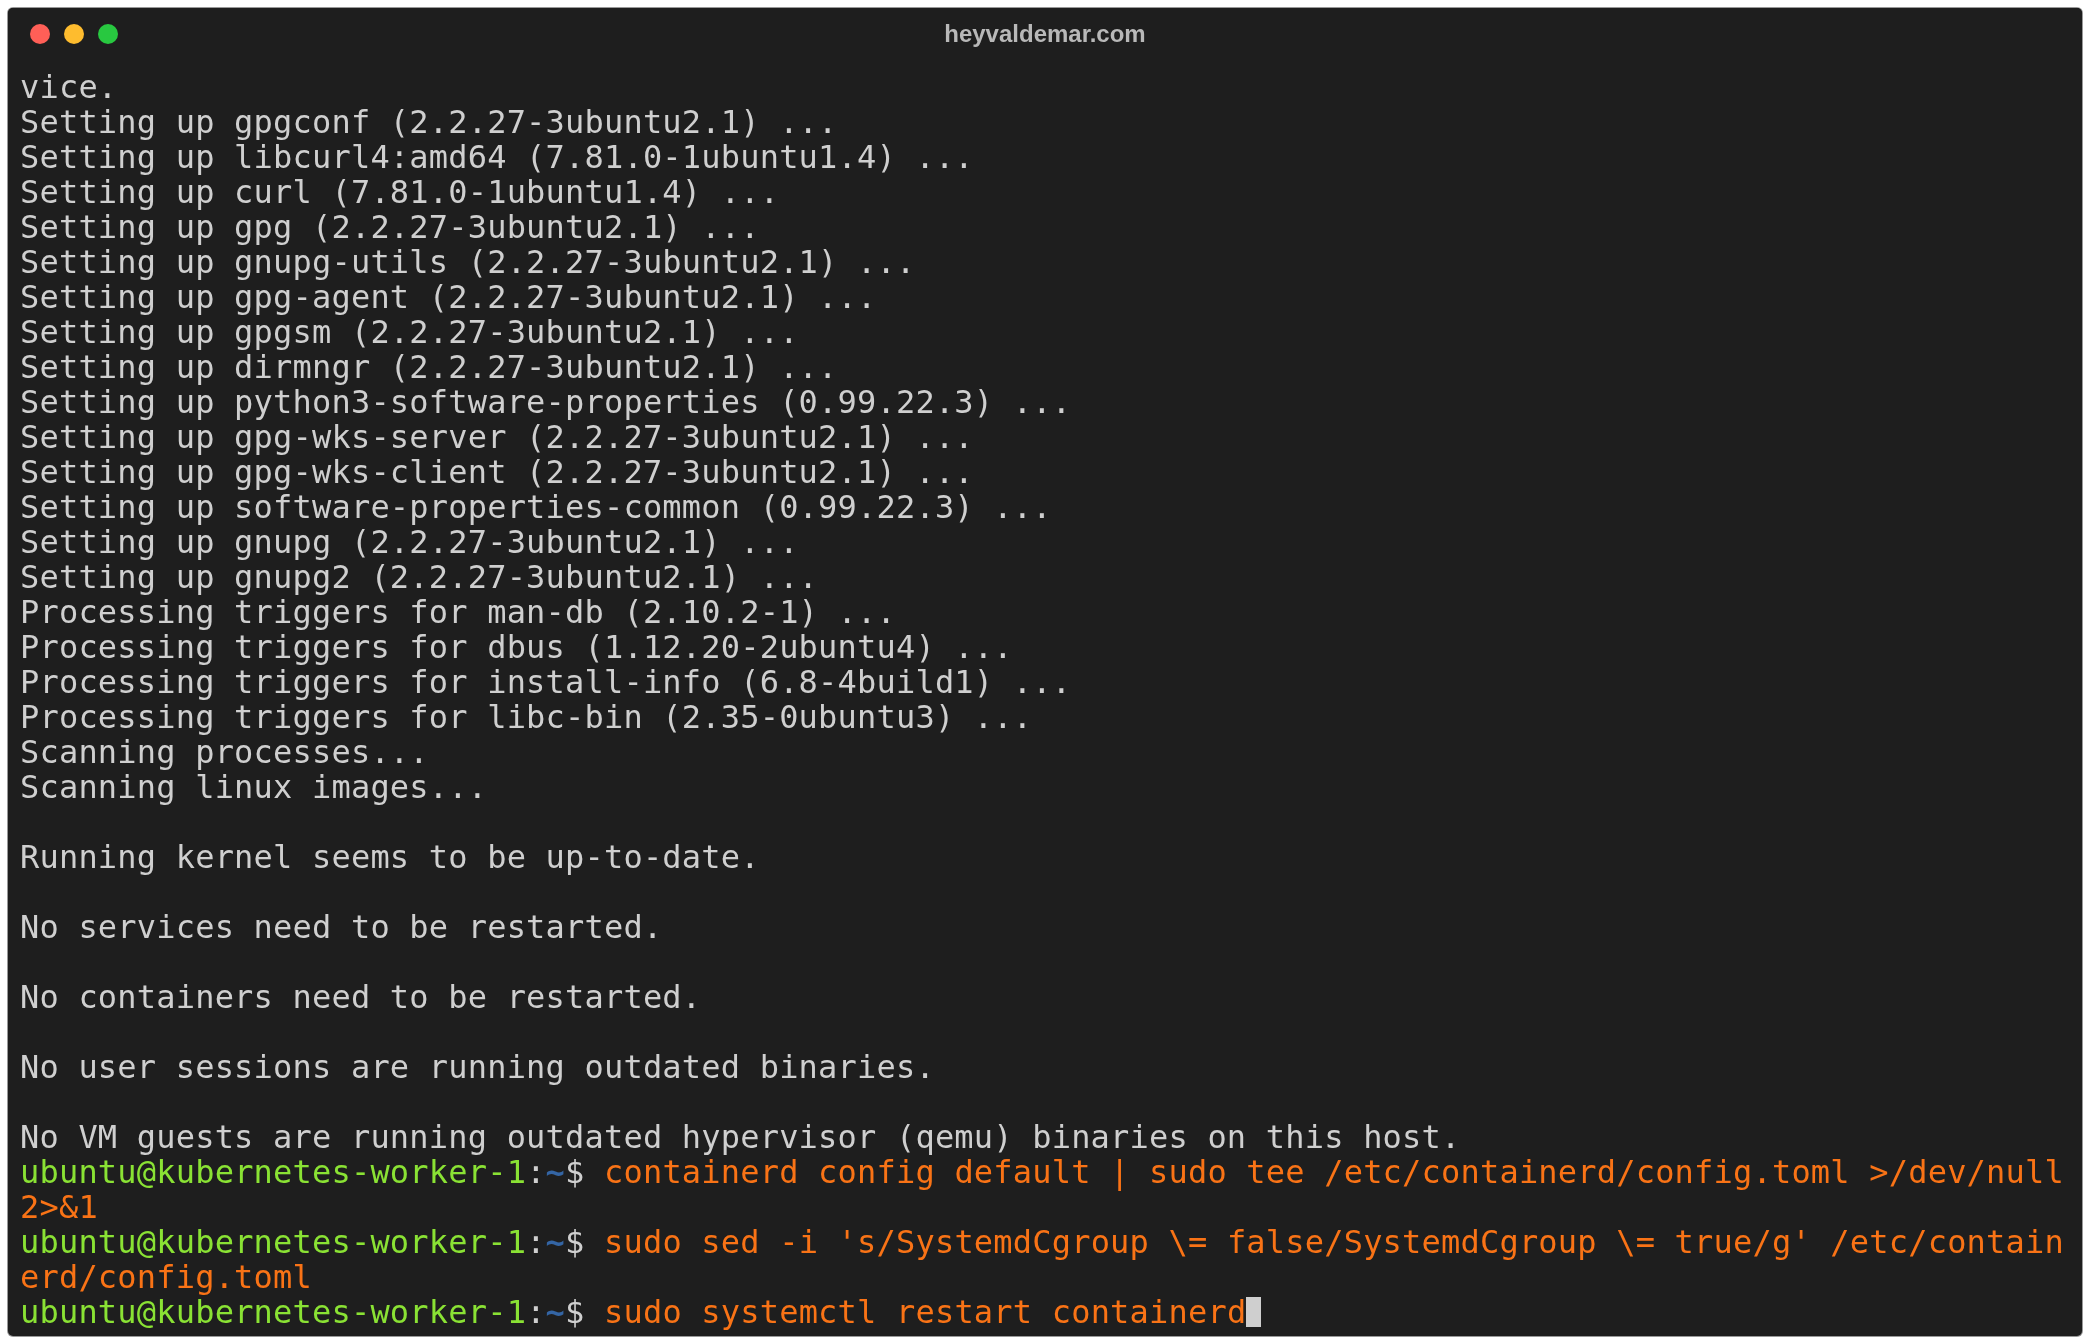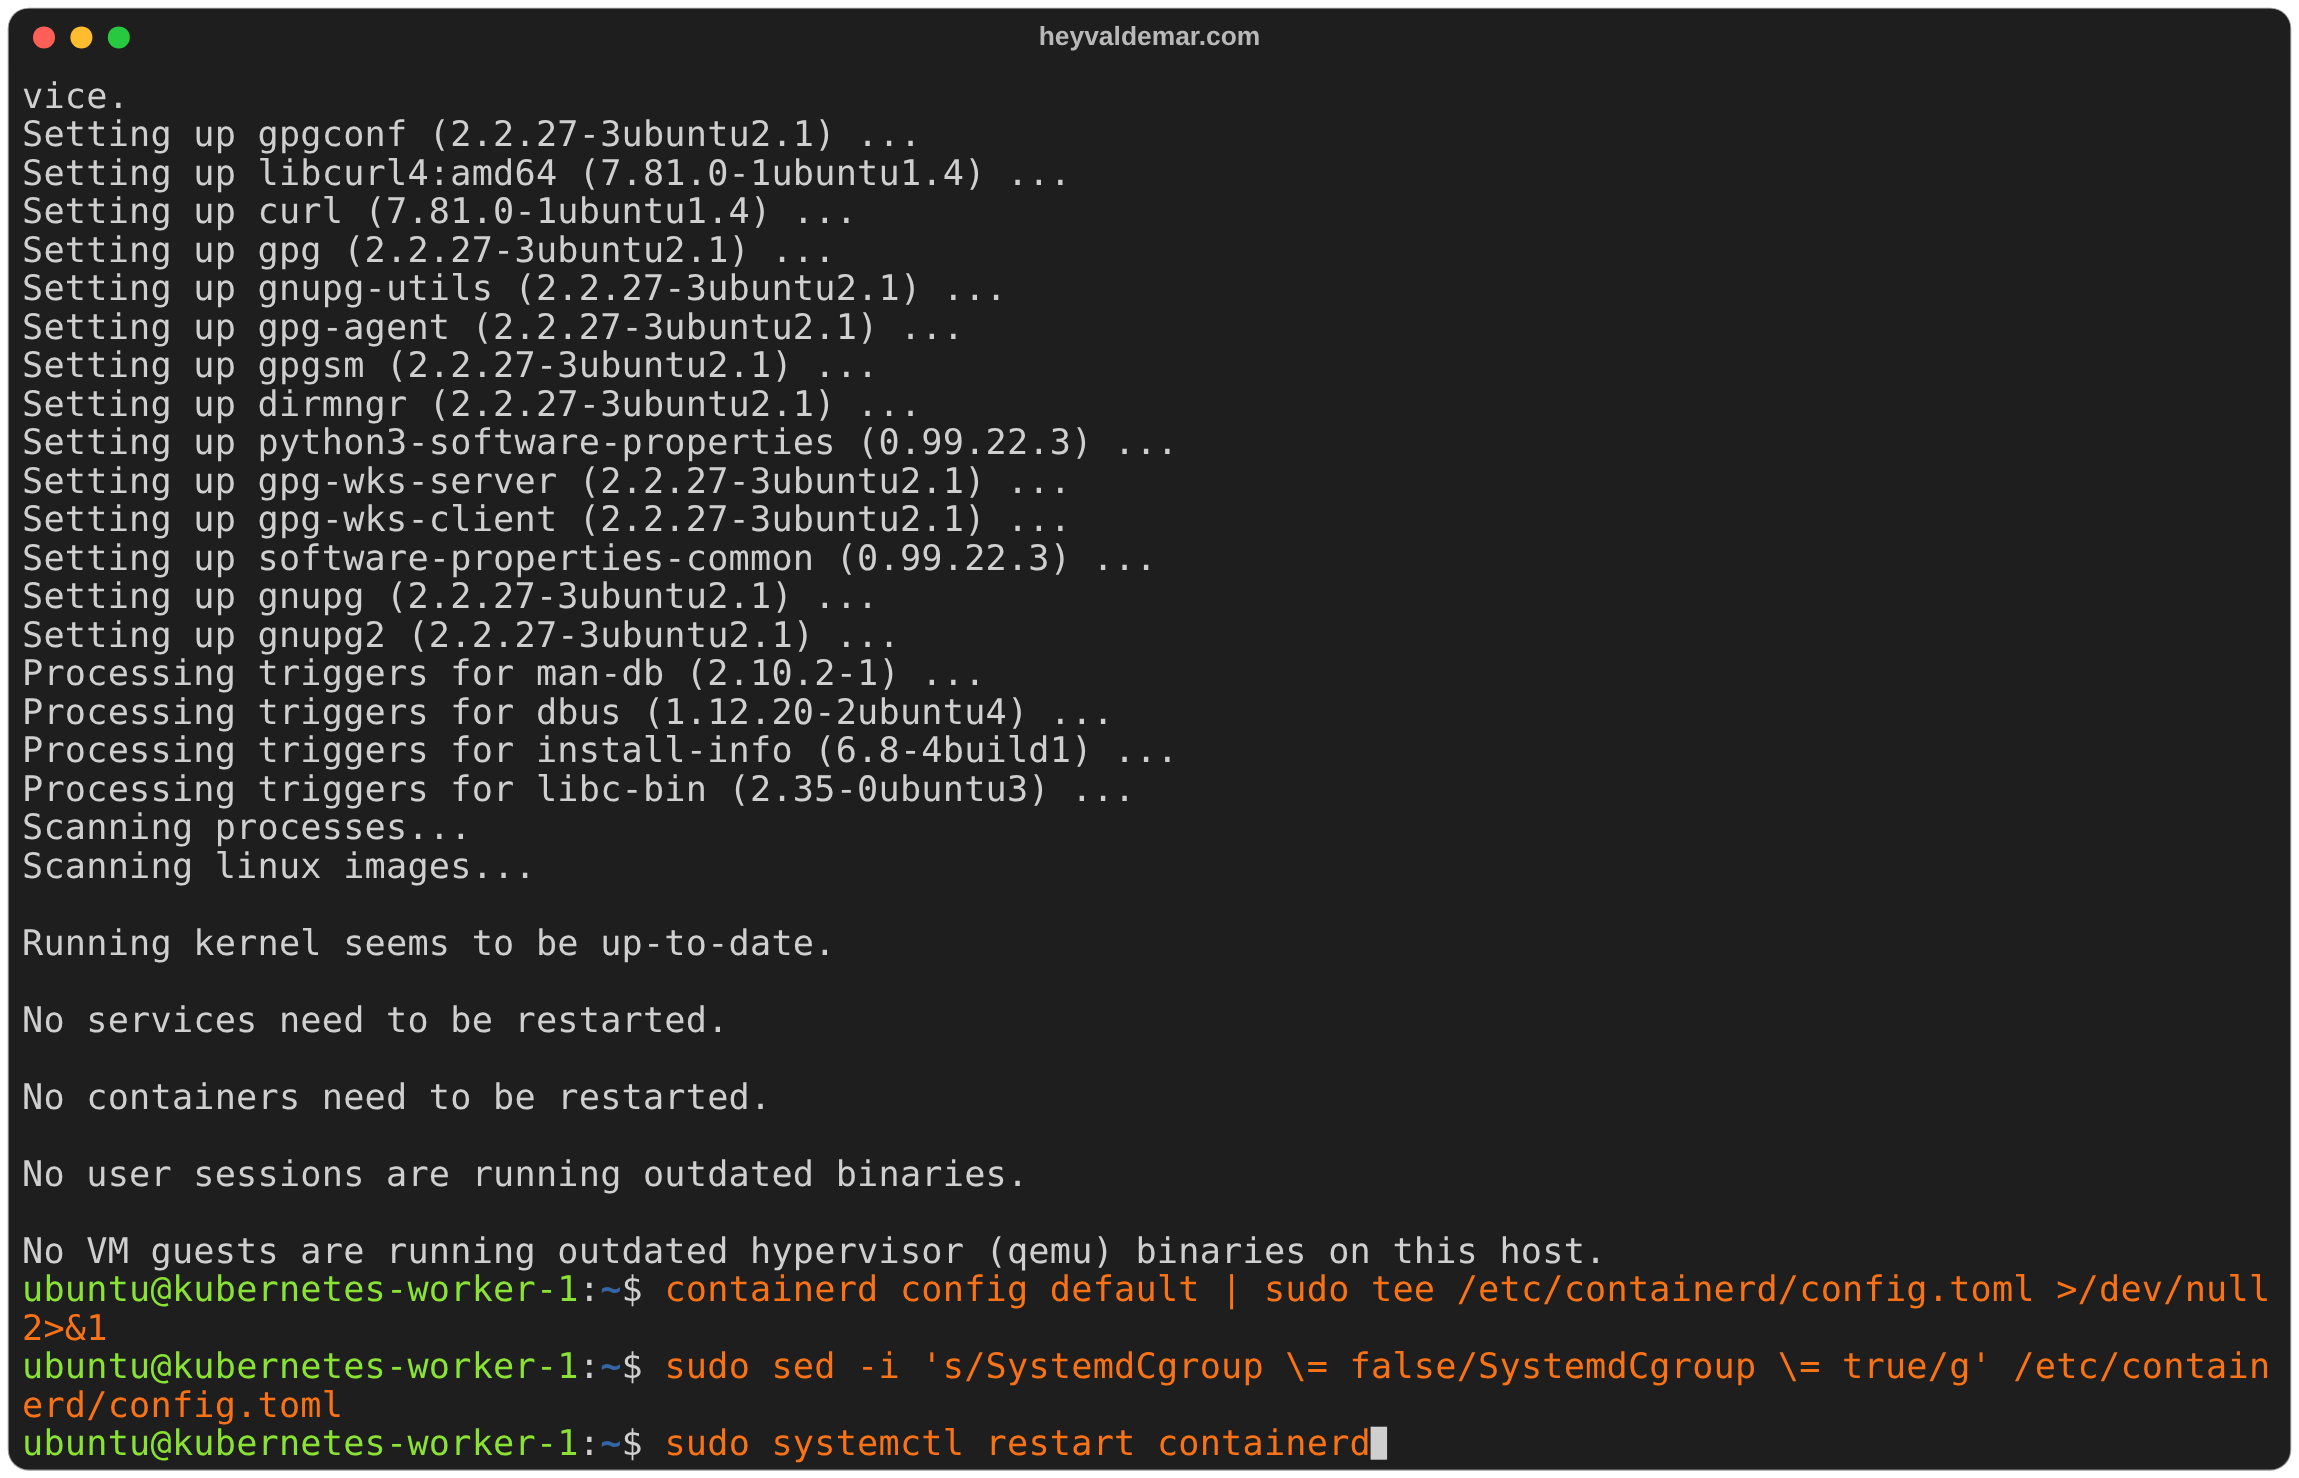--- a/index.html
+++ b/index.html
@@ -9,21 +9,21 @@
     width: 2090px;
     height: 1344px;
     font-family: "Menlo", "Consolas", "DejaVu Sans Mono", monospace;
   }
   .terminal-window {
     position: relative;
     margin: 8px;
     width: 2074px;
     height: 1328px;
     background: #1e1e1e;
-    border-radius: 18px;
+    border-radius: 5px;
     overflow: hidden;
     box-shadow: 0 0 0 1px rgba(0,0,0,0.4);
   }
   .titlebar {
     height: 52px;
     display: flex;
     align-items: center;
     position: relative;
     background: #1e1e1e;
   }

